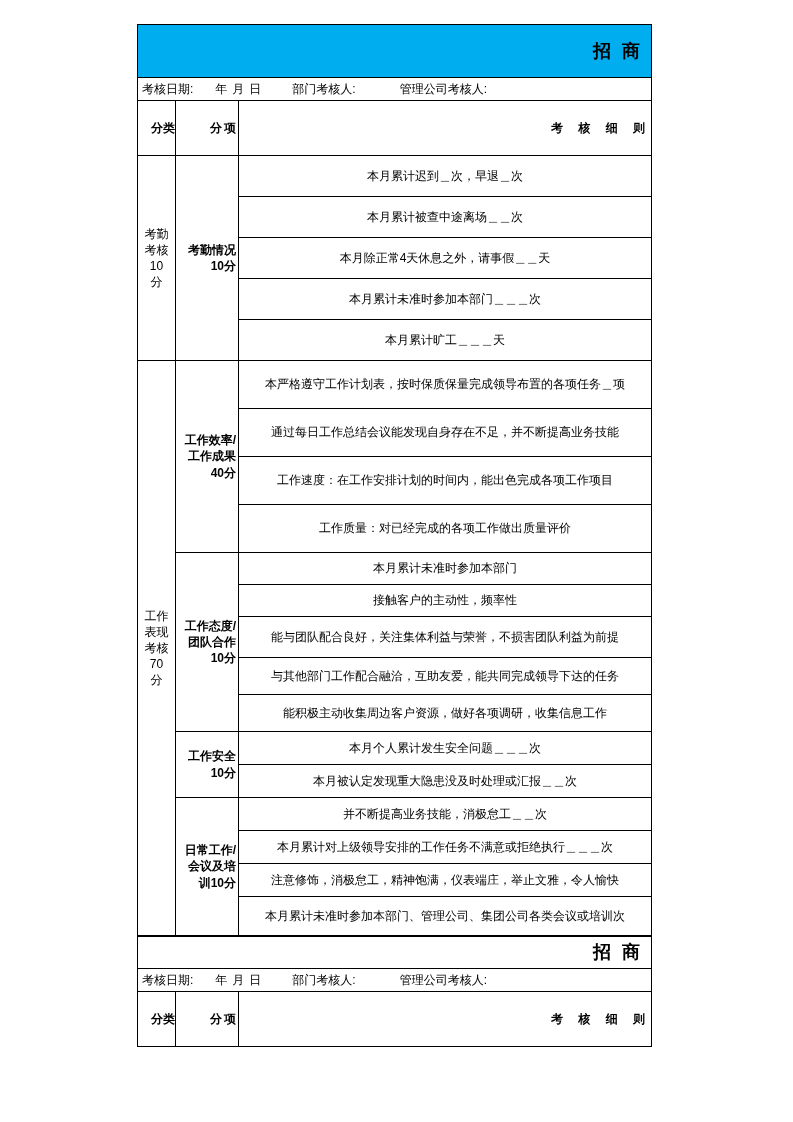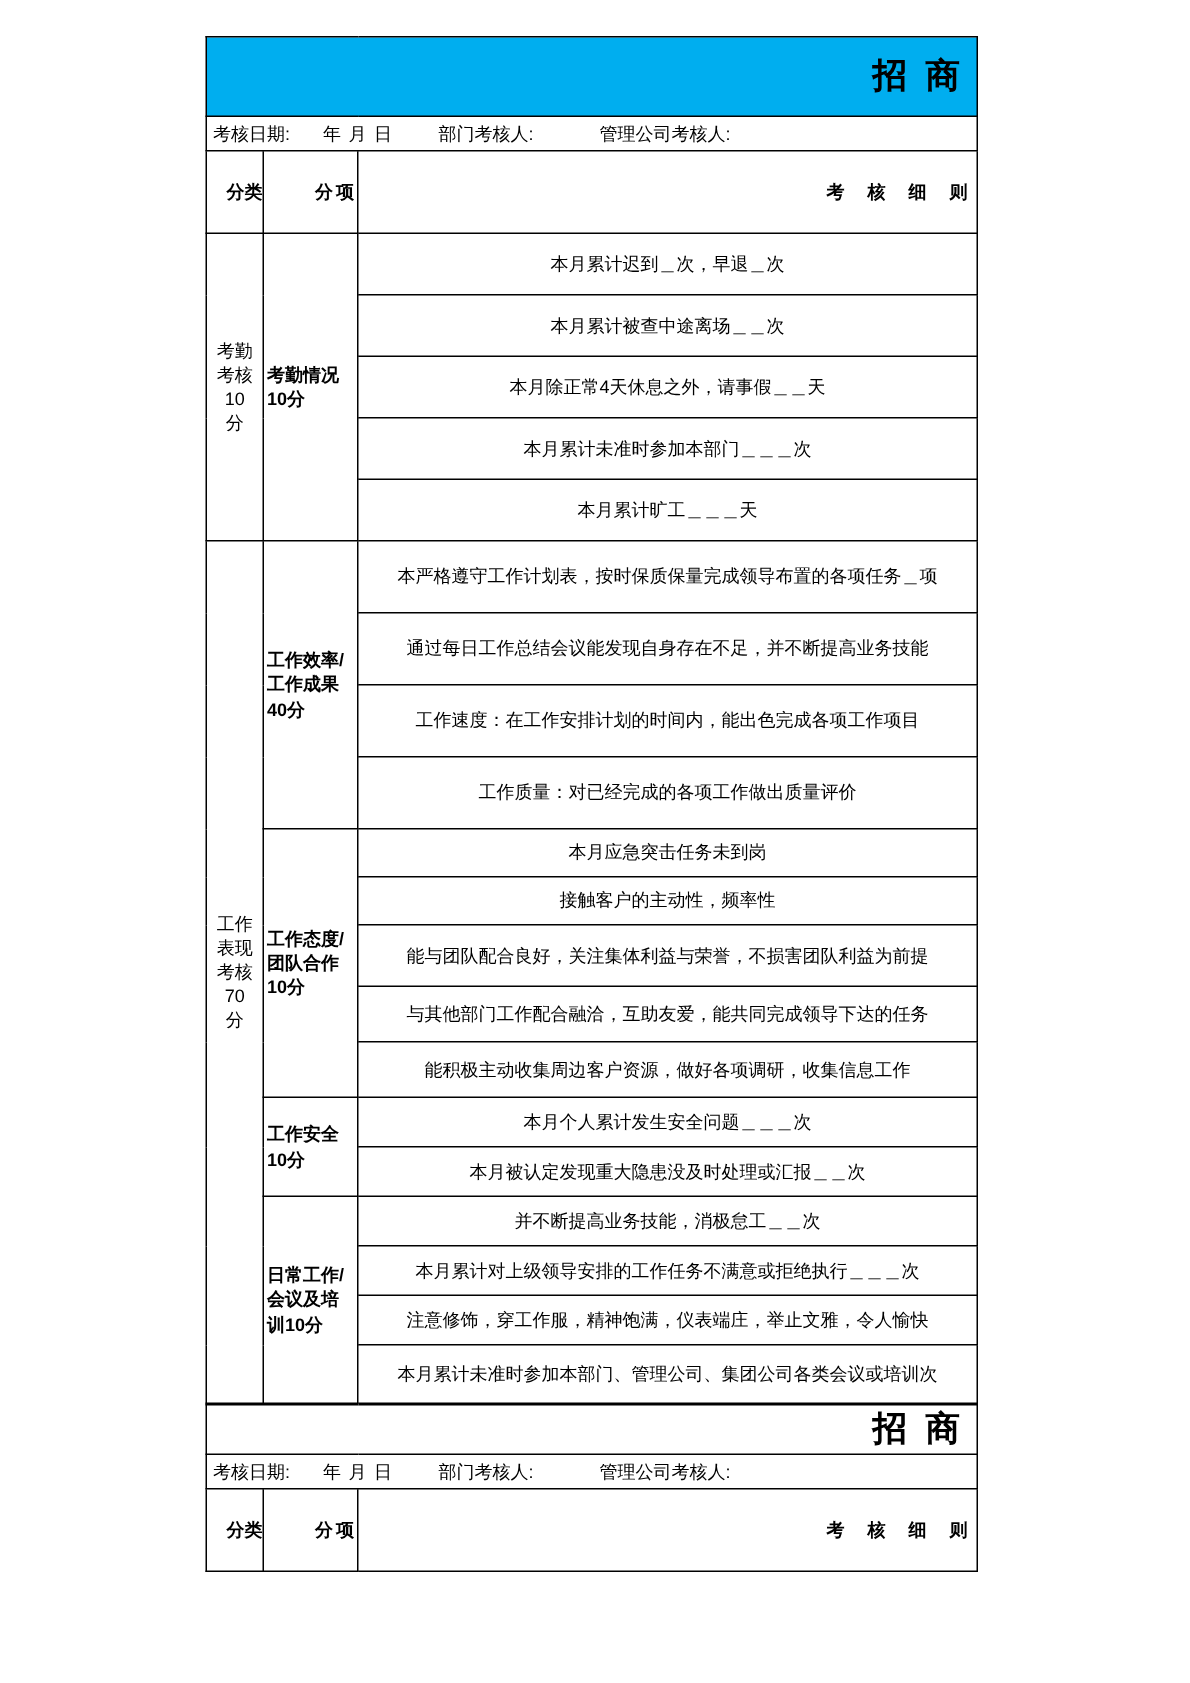--- a/index.html
+++ b/index.html
@@ -40,21 +40,21 @@
 
   
   .banner {
     background: #00AEEF;
     height: 52px;
     text-align: right;
     vertical-align: middle;
     padding-right: 8px !important;
   }
   .banner-title, .banner-title-plain {
-    font-size: 23px;
+    font-size: 18px;
     font-weight: bold;
     letter-spacing: 3px;
     color: #000000;
   }
   .banner-plain {
     background: #ffffff;
     height: 30px;
     text-align: right;
     vertical-align: bottom;
     padding-right: 8px !important;
@@ -92,21 +92,21 @@
   .cat-cell {
     text-align: center;
     font-weight: normal;
     font-size: 13px;
     line-height: 1.30;
     word-break: break-all;
     padding: 0 6px !important;
   }
   
   .sub-cell {
-    text-align: left;
+    text-align: right;
     font-weight: bold;
     font-size: 11.5px;
     line-height: 1.45;
     padding: 0 2px !important;
     word-break: break-all;
   }
   
   .rule-cell {
     padding: 0 5px !important;
     font-size: 12px;
@@ -173,21 +173,21 @@
       </tr>
       <tr>
         <td class="rule-cell" style="height:47px">工作速度：在工作安排计划的时间内，能出色完成各项工作项目</td>
       </tr>
       <tr>
         <td class="rule-cell" style="height:47px">工作质量：对已经完成的各项工作做出质量评价</td>
       </tr>
 
       <tr>
         <td class="sub-cell" rowspan="5">工作态度/<br>团队合作<br>10分</td>
-        <td class="rule-cell" style="height:31px">本月应急突击任务未到岗</td>
+        <td class="rule-cell" style="height:31px">本月累计未准时参加本部门</td>
       </tr>
       <tr>
         <td class="rule-cell" style="height:31px">接触客户的主动性，频率性</td>
       </tr>
       <tr>
         <td class="rule-cell" style="height:40px">能与团队配合良好，关注集体利益与荣誉，不损害团队利益为前提</td>
       </tr>
       <tr>
         <td class="rule-cell" style="height:36px">与其他部门工作配合融洽，互助友爱，能共同完成领导下达的任务</td>
       </tr>
@@ -204,21 +204,21 @@
       </tr>
 
       <tr>
         <td class="sub-cell" rowspan="4">日常工作/<br>会议及培<br>训10分</td>
         <td class="rule-cell" style="height:32px">并不断提高业务技能，消极怠工＿＿次</td>
       </tr>
       <tr>
         <td class="rule-cell" style="height:32px">本月累计对上级领导安排的工作任务不满意或拒绝执行＿＿＿次</td>
       </tr>
       <tr>
-        <td class="rule-cell" style="height:32px">注意修饰，穿工作服，精神饱满，仪表端庄，举止文雅，令人愉快</td>
+        <td class="rule-cell" style="height:32px">注意修饰，消极怠工，精神饱满，仪表端庄，举止文雅，令人愉快</td>
       </tr>
       <tr>
         <td class="rule-cell" style="height:38px">本月累计未准时参加本部门、管理公司、集团公司各类会议或培训次</td>
       </tr>
     </tbody>
   </table>
 
   <table class="sheet">
     <colgroup>
       <col class="c-cat">

